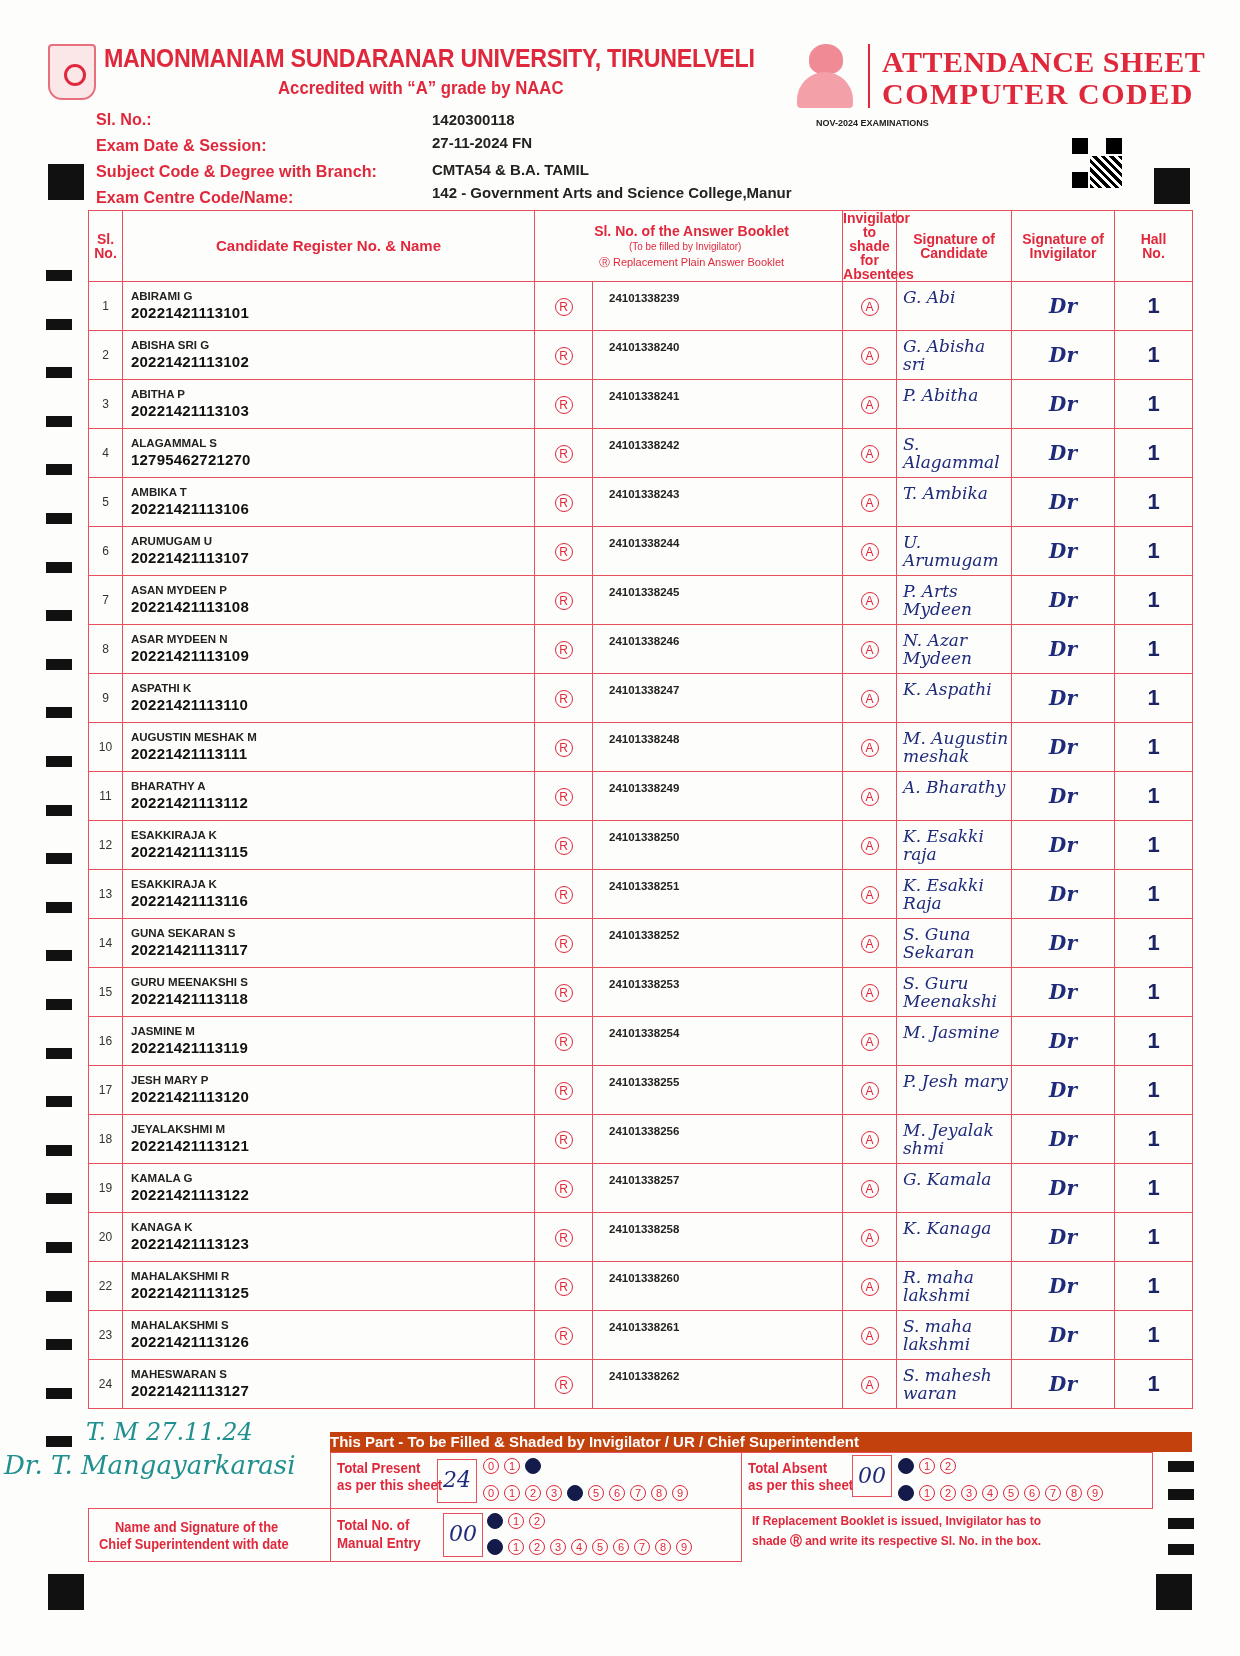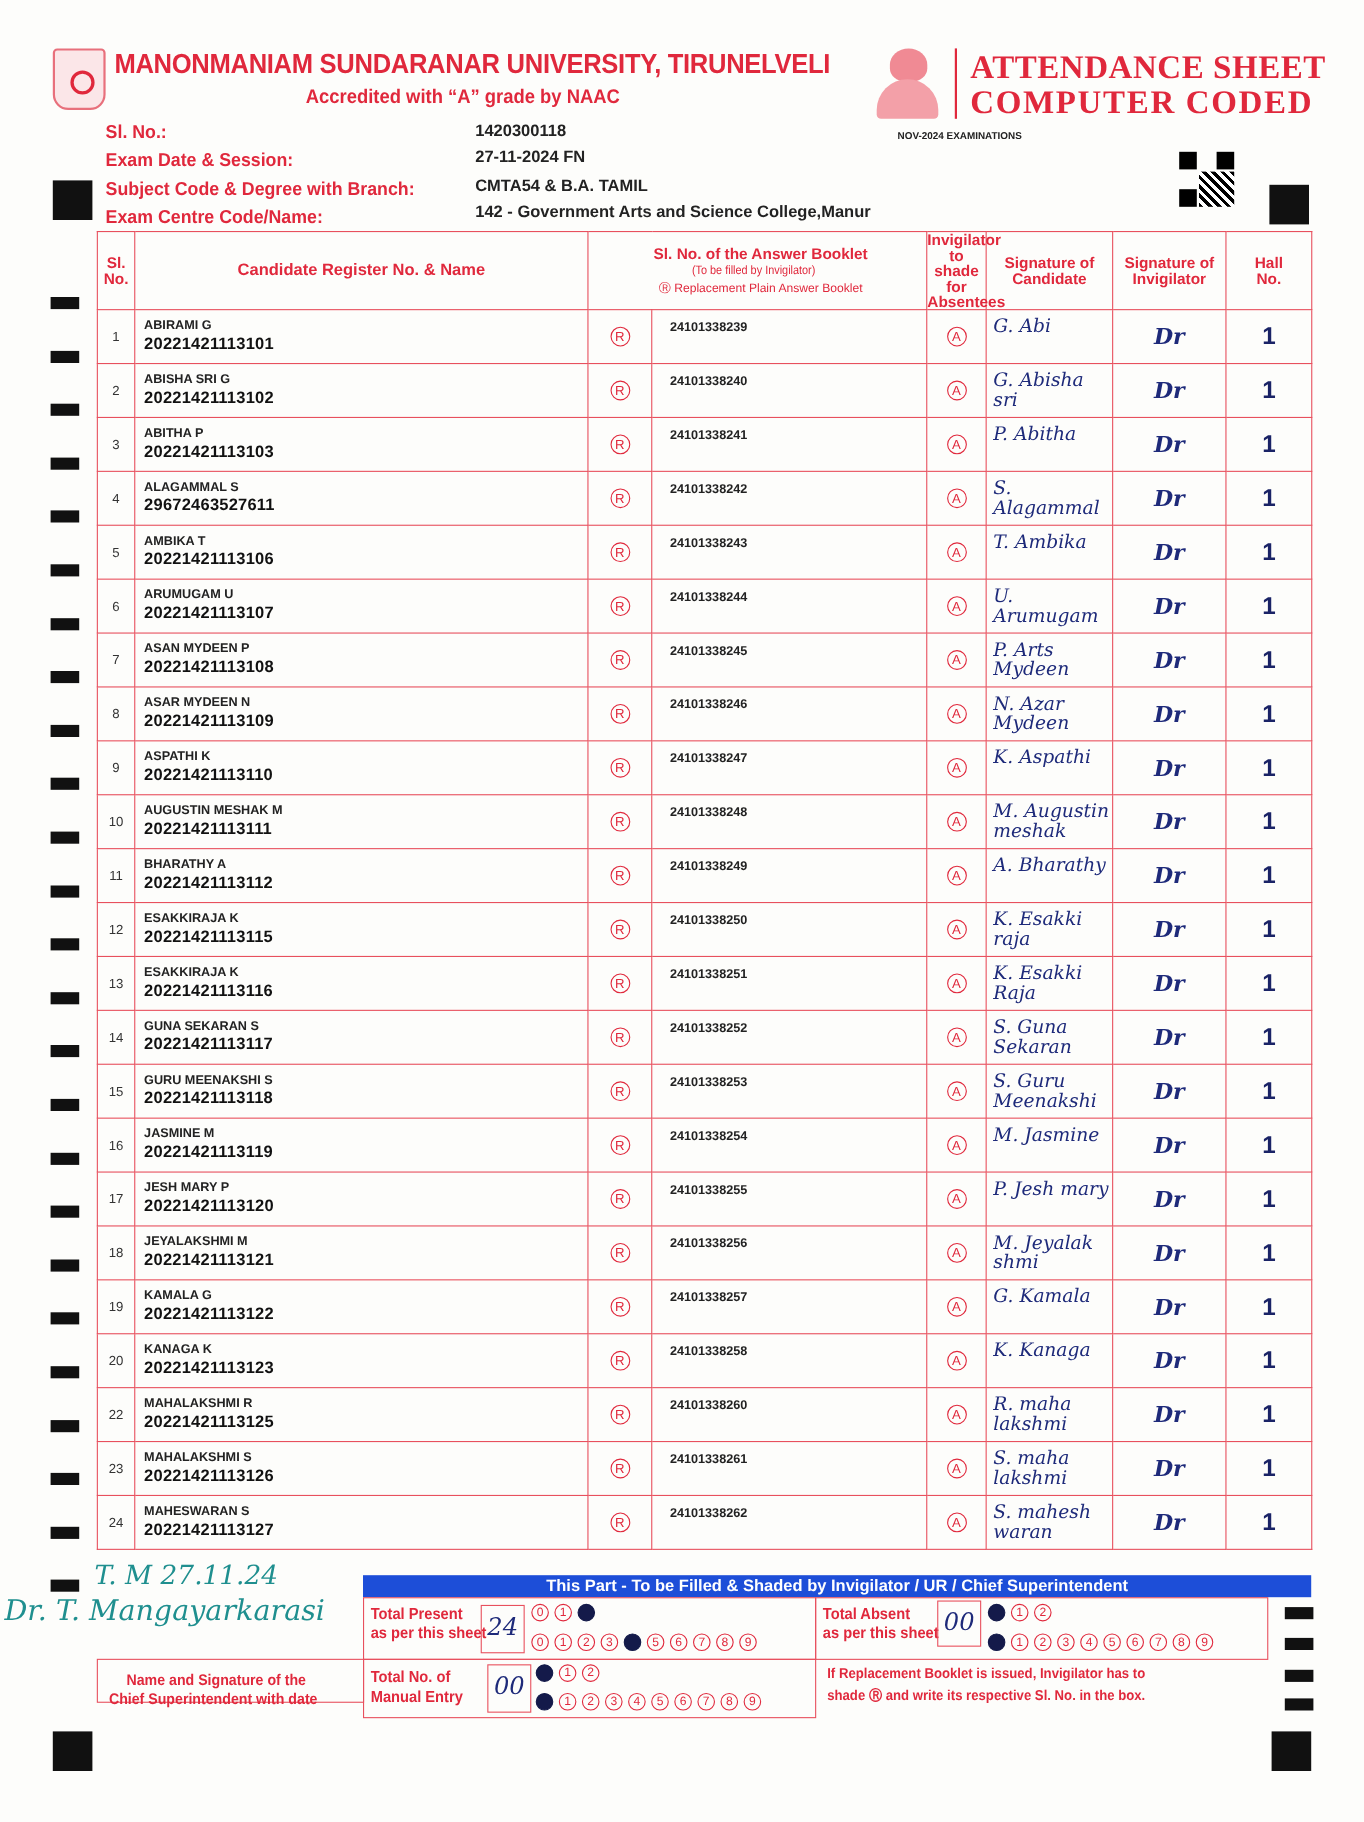--- a/index.html
+++ b/index.html
@@ -42,21 +42,21 @@
   .cname { font-size: 11.5px; font-weight: bold; color: #222; display: block; }
   .creg { font-size: 15px; font-weight: bold; color: #111; display: block; margin-top: 2px; letter-spacing: 0.2px; }
   td.rcell, td.acell { text-align: center; vertical-align: middle !important; }
   .circ { display: inline-block; width: 18px; height: 18px; border: 1.3px solid #e0283c; border-radius: 50%; color: #e0283c; font-size: 12px; line-height: 16px; text-align: center; }
   td.bnum { padding: 10px 0 0 16px; font-size: 11.5px; font-weight: bold; color: #222; }
   td.sig { font-family: "DejaVu Serif", serif; font-style: italic; color: #1e2a7a; font-size: 17px; padding: 6px 0 0 6px; line-height: 18px; overflow: hidden; }
   td.isig { font-family: "DejaVu Serif", serif; font-style: italic; color: #1e2a7a; font-size: 20px; text-align: center; vertical-align: middle !important; font-weight: bold; }
   td.hall { text-align: center; vertical-align: middle !important; font-size: 22px; font-weight: bold; color: #1a2366; }
 
   .bottom { position: absolute; left: 88px; top: 1432px; width: 1104px; }
-  .banner { position: absolute; left: 242px; top: 0; width: 862px; height: 20px; background: #1d4ed8; color: #fff; font-weight: bold; font-size: 15px; line-height: 20px; text-align: center; }
+  .banner { position: absolute; left: 242px; top: 0; width: 862px; height: 20px; background: #c2410c; color: #fff; font-weight: bold; font-size: 15px; line-height: 20px; }
   .bx { position: absolute; border: 1.3px solid #e8505e; }
   .blabel { position: absolute; color: #e0283c; font-weight: bold; font-size: 14.5px; line-height: 17px; transform: scaleX(0.92); transform-origin: left; white-space: nowrap; }
   .inbox { position: absolute; border: 1.3px solid #e8505e; font-family: "DejaVu Serif", serif; font-style: italic; color: #1e2a7a; font-size: 22px; text-align: center; line-height: 40px; }
   .bubbles { position: absolute; white-space: nowrap; font-size: 0; }
   .bub { display: inline-block; width: 16px; height: 16px; border: 1.2px solid #e0283c; border-radius: 50%; color: #e0283c; font-size: 11px; line-height: 14px; text-align: center; margin-right: 5px; }
   .bub.filled { background: #141a4a; border-color: #141a4a; color: transparent; }
   .note { position: absolute; color: #e0283c; font-weight: bold; font-size: 13px; line-height: 22px; transform: scaleX(0.92); transform-origin: left; white-space: nowrap; }
   .cs-sign { position: absolute; font-family: "DejaVu Serif", serif; font-style: italic; color: #1f8f8f; white-space: nowrap; }
 </style>
 </head>
@@ -196,21 +196,21 @@
         <td class="bnum">24101338241</td>
         <td class="acell"><span class="circ">A</span></td>
         <td class="sig">P. Abitha</td>
         <td class="isig">Dr</td>
         <td class="hall">1</td>
       </tr>
       <tr class="row">
         <td class="sln">4</td>
         <td class="cand">
           <span class="cname">ALAGAMMAL S</span>
-          <span class="creg">29672463527611</span>
+          <span class="creg">12795462721270</span>
         </td>
         <td class="rcell"><span class="circ">R</span></td>
         <td class="bnum">24101338242</td>
         <td class="acell"><span class="circ">A</span></td>
         <td class="sig">S. Alagammal</td>
         <td class="isig">Dr</td>
         <td class="hall">1</td>
       </tr>
       <tr class="row">
         <td class="sln">5</td>
@@ -461,21 +461,21 @@
       </tr>
     </tbody>
 </table>
 
 <div class="bottom">
   <div class="banner">This Part - To be Filled &amp; Shaded by Invigilator / UR / Chief Superintendent</div>
 
   <div class="cs-sign" style="left:-2px; top:-14px; font-size:24px;">T. M 27.11.24</div>
   <div class="cs-sign" style="left:-84px; top:18px; font-size:26px;">Dr. T. Mangayarkarasi</div>
 
-  <div class="bx" style="left:0; top:76px; width:243px; height:40px;">
+  <div class="bx" style="left:0; top:76px; width:243px; height:54px;">
     <div class="blabel" style="left:26px; top:10px; font-size:14px;">Name and Signature of the</div>
     <div class="blabel" style="left:10px; top:27px; font-size:14px;">Chief Superintendent with date</div>
   </div>
 
   <div class="bx" style="left:242px; top:20px; width:412px; height:57px;">
     <div class="blabel" style="left:6px; top:7px;">Total Present</div>
     <div class="blabel" style="left:6px; top:24px;">as per this sheet</div>
     <div class="inbox" style="left:106px; top:6px; width:40px; height:44px;">24</div>
     <div class="bubbles" style="left:152px; top:5px;"><span class="bub">0</span><span class="bub">1</span><span class="bub filled">2</span></div>
     <div class="bubbles" style="left:152px; top:32px;"><span class="bub">0</span><span class="bub">1</span><span class="bub">2</span><span class="bub">3</span><span class="bub filled">4</span><span class="bub">5</span><span class="bub">6</span><span class="bub">7</span><span class="bub">8</span><span class="bub">9</span></div>

